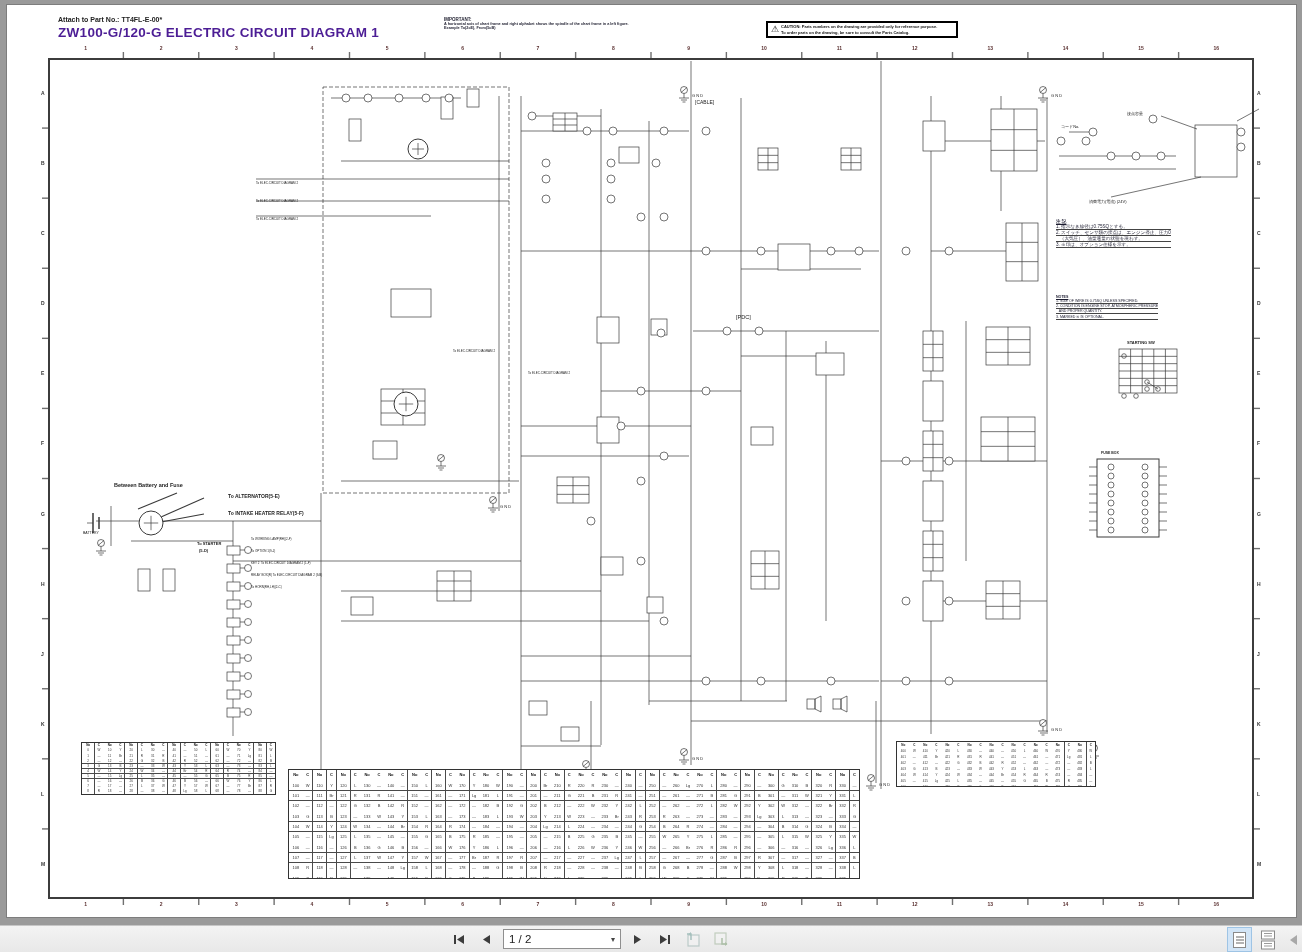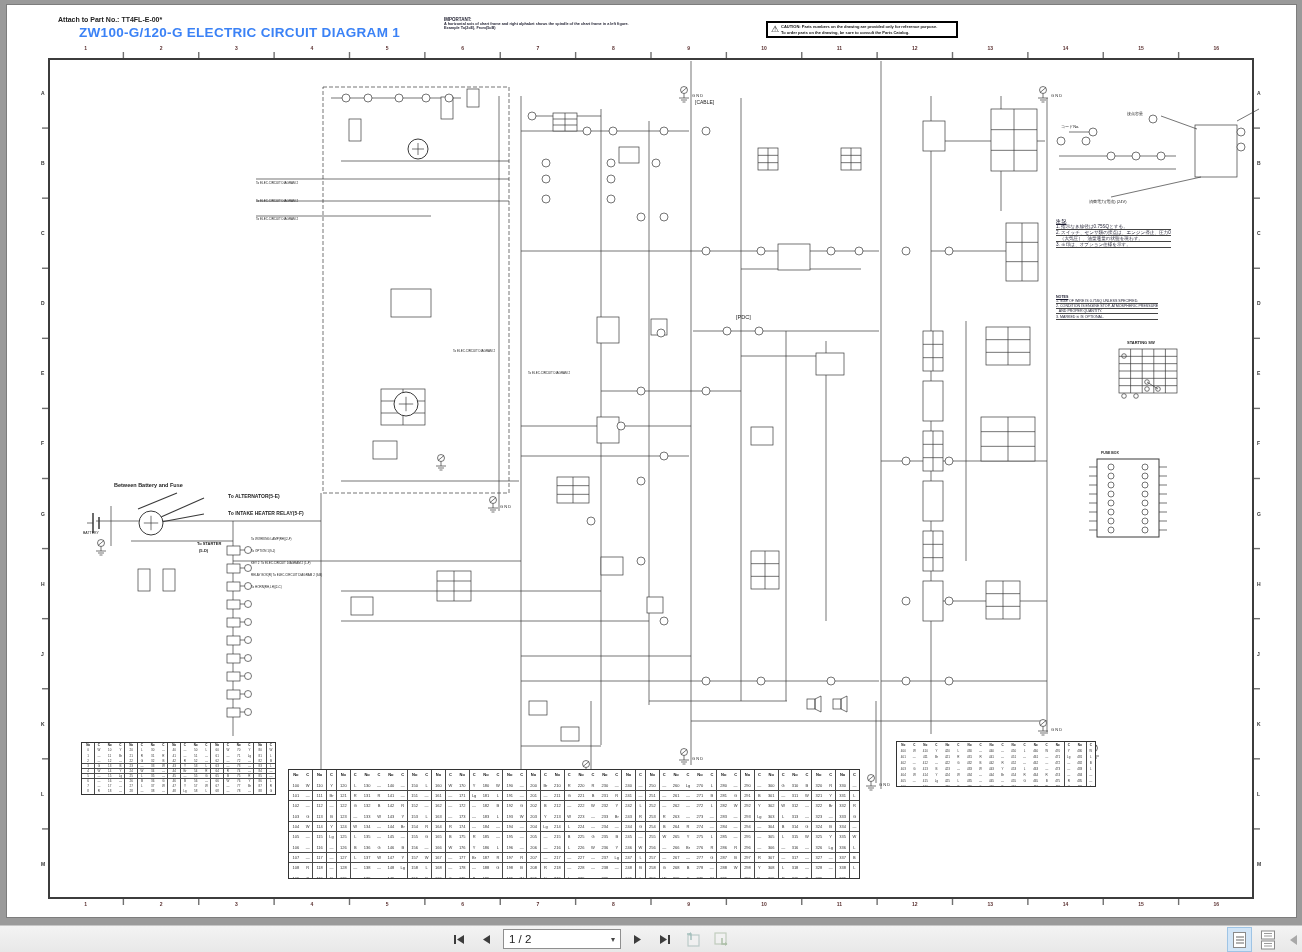--- a/index.html
+++ b/index.html
@@ -7,21 +7,21 @@
   body {
     position:relative; background:#9a9a9a; overflow:hidden;
     font-family:"Liberation Sans", sans-serif; color:#222;
   }
   
   .page {
     position:absolute; left:6px; top:4px; width:1291px; height:914px;
     background:#ffffff; border:1px solid #7d7d7d; overflow:hidden;
   }
   .attach-line  { position:absolute; left:51px; top:11px; font-size:7px; font-weight:bold; color:#222; }
-  .page-title   { position:absolute; left:51px; top:20px; font-size:13.5px; font-weight:bold; color:#3b82f6; letter-spacing:.3px;margin-left:21px; }
+  .page-title   { position:absolute; left:51px; top:20px; font-size:13.5px; font-weight:bold; color:#4c1d95; letter-spacing:.3px; }
   .important    { position:absolute; left:437px; top:12px; width:260px; color:#1d1d2e; }
   .important .imp-head { font-size:4.5px; font-weight:bold; }
   .important .imp-line { font-size:3.8px; font-weight:bold; }
   .caution-box  {
     position:absolute; left:759px; top:16px; width:192px; height:17px;
     border:2px solid #000; display:flex; align-items:center; padding:1px 3px; gap:2px; background:#fff;
   }
   .caution-tri  { font-size:9px; line-height:9px; color:#000; }
   .caution-text { font-size:4px; font-weight:bold; line-height:1.3; color:#111; }
   

